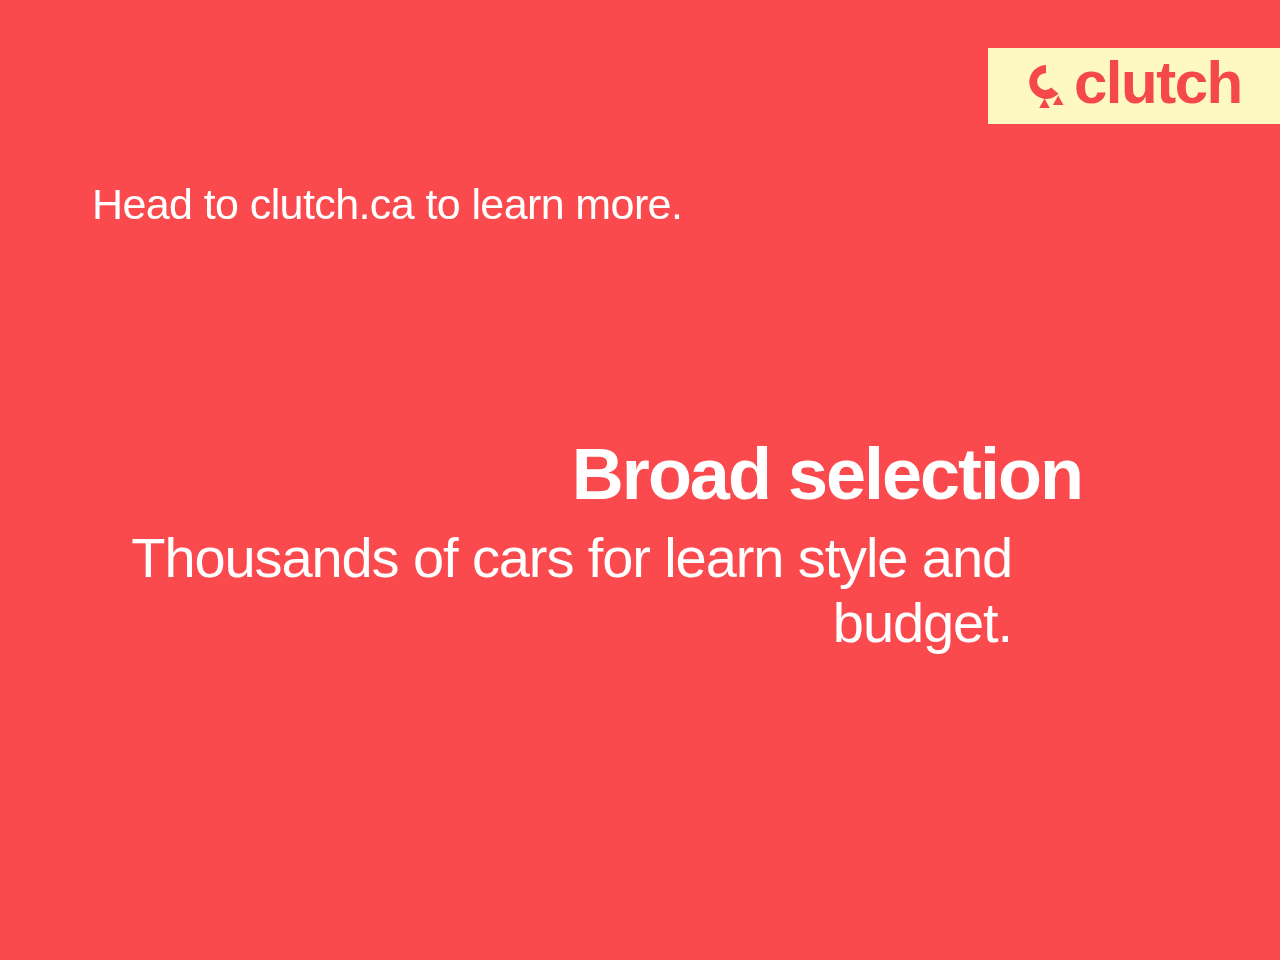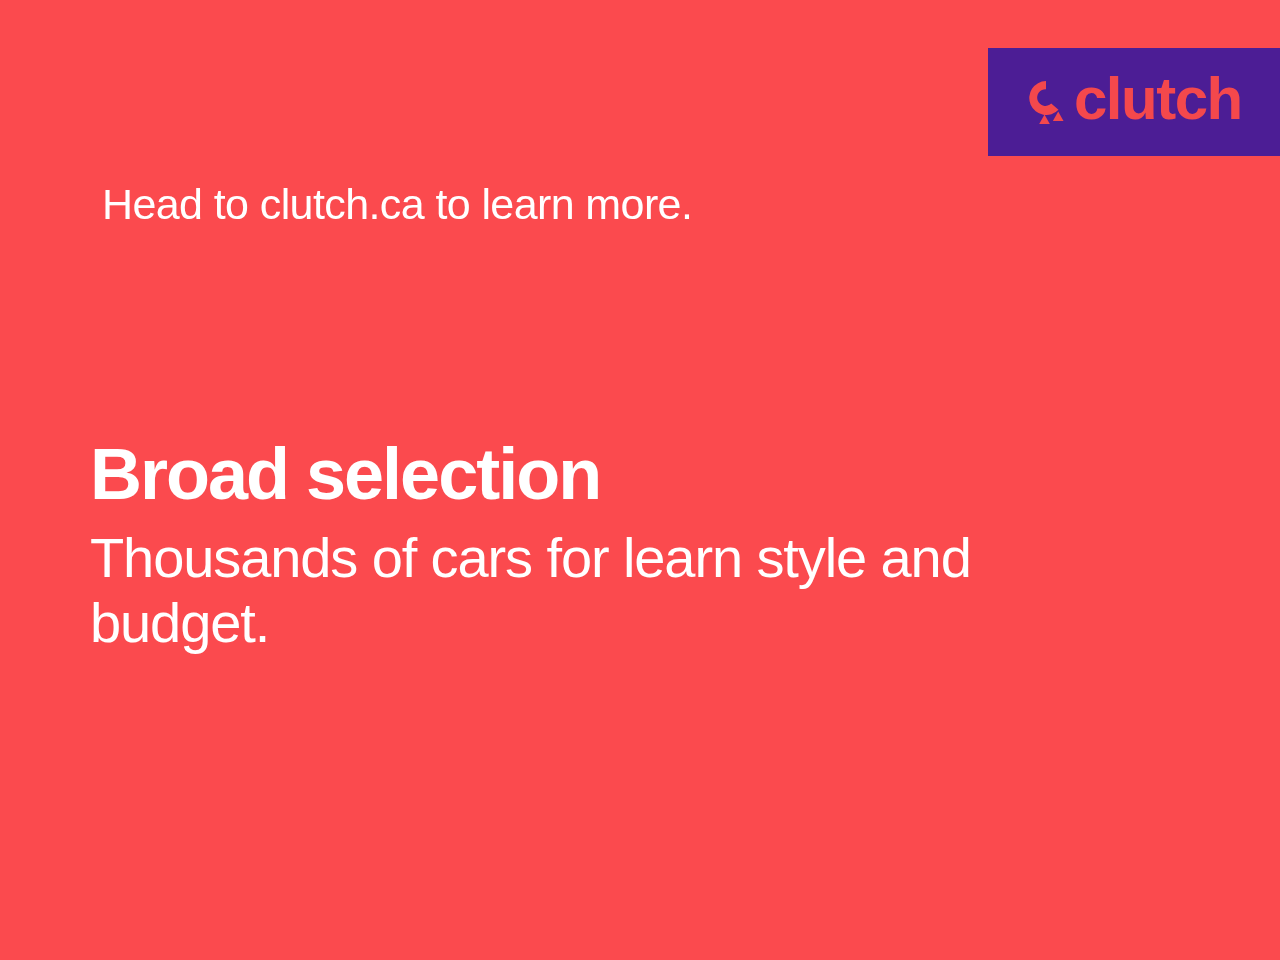--- a/index.html
+++ b/index.html
@@ -23,22 +23,22 @@
     background: #fb4a4e;
     overflow: hidden;
   }
 
   
   .logo-plaque {
     position: absolute;
     left: 988px;
     top: 48px;
     width: 292px;      
-    height: 108px;
-    background: #4c1d95;
+    height: 76px;
+    background: #fef9c3;
     display: flex;
     align-items: center;
     padding-left: 32px;
     box-sizing: border-box;
   }
 
   .logo-lockup {
     display: flex;
     align-items: center;
     gap: 0px;
@@ -60,36 +60,37 @@
     line-height: 1;
     color: #f4484c;
     white-space: nowrap;
     position: relative;
     top: -3px;
   }
 
   
   .eyebrow {
     position: absolute;
-    left: 102px;
+    left: 92px;
     top: 180px;
     font-size: 43px;
     font-weight: 500;
     letter-spacing: -0.6px;
     line-height: 1.12;
     color: #ffffff;
     white-space: nowrap;
   }
 
   
   .headline-block {
     position: absolute;
-    left: 90px;
+    left: 82px;
     top: 437px;
     width: 1000px;
+    text-align: right;
   }
 
   .headline {
     margin: 0;
     font-size: 72px;
     font-weight: 700;
     letter-spacing: -2px;
     line-height: 1.04;
     color: #ffffff;
   }

